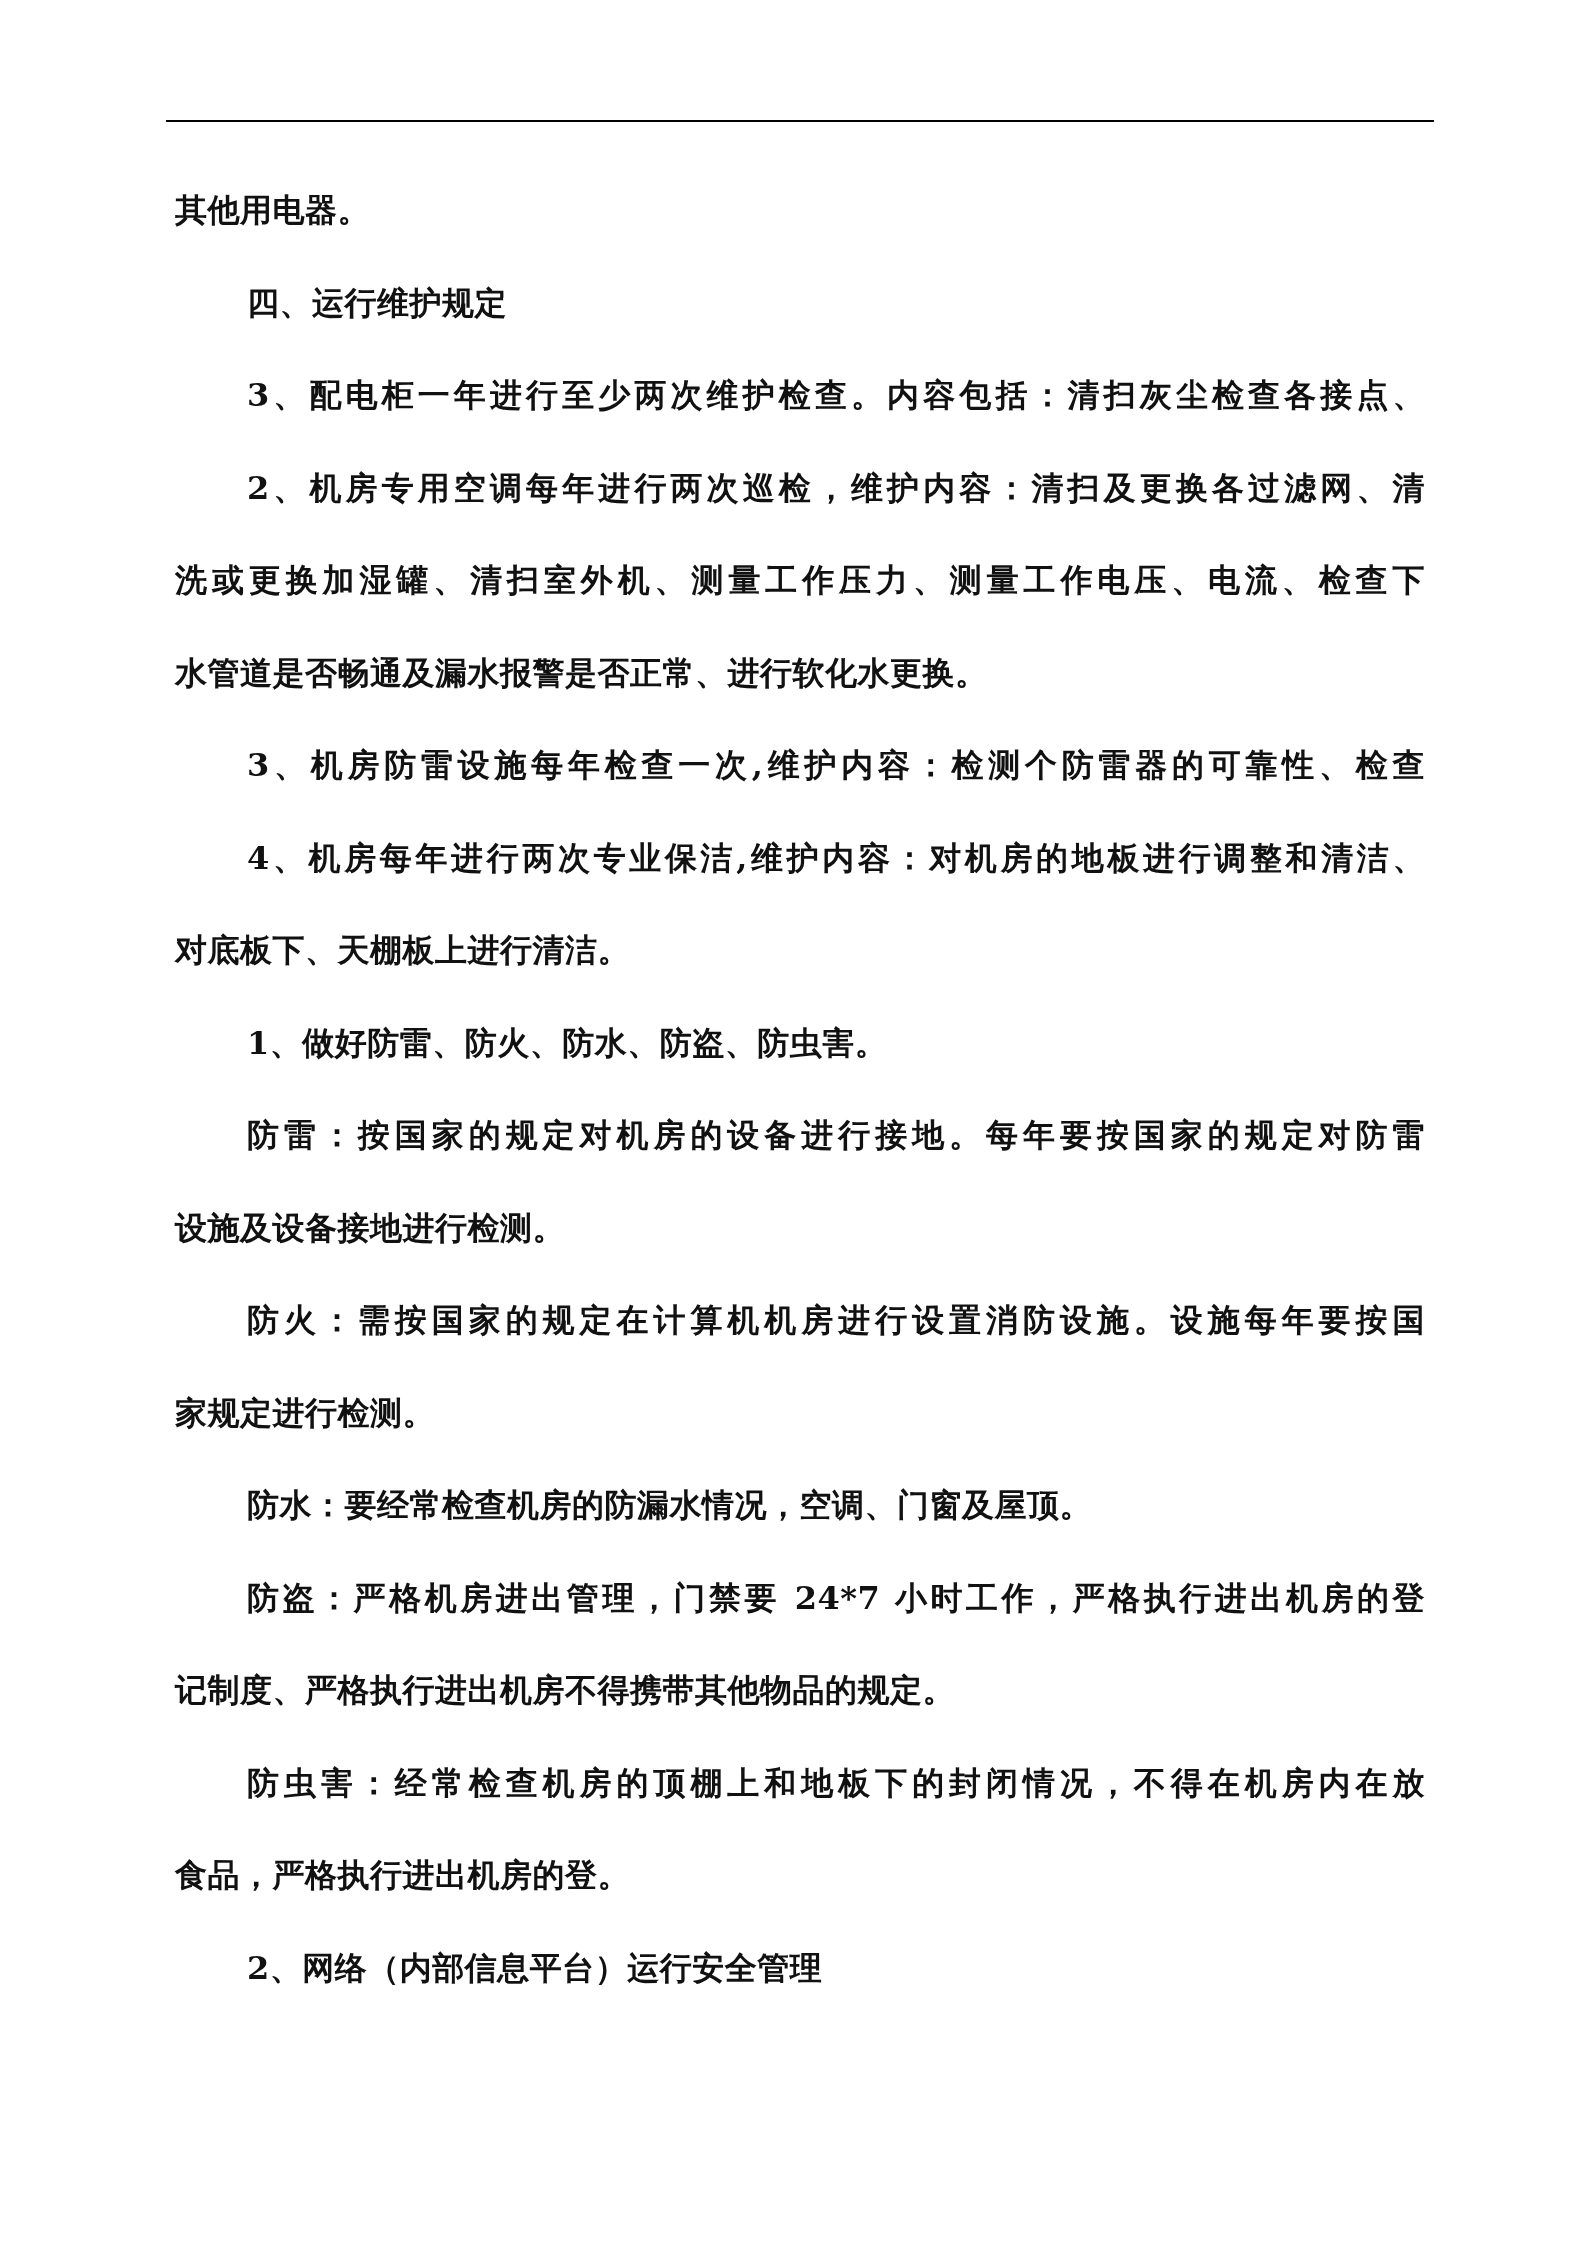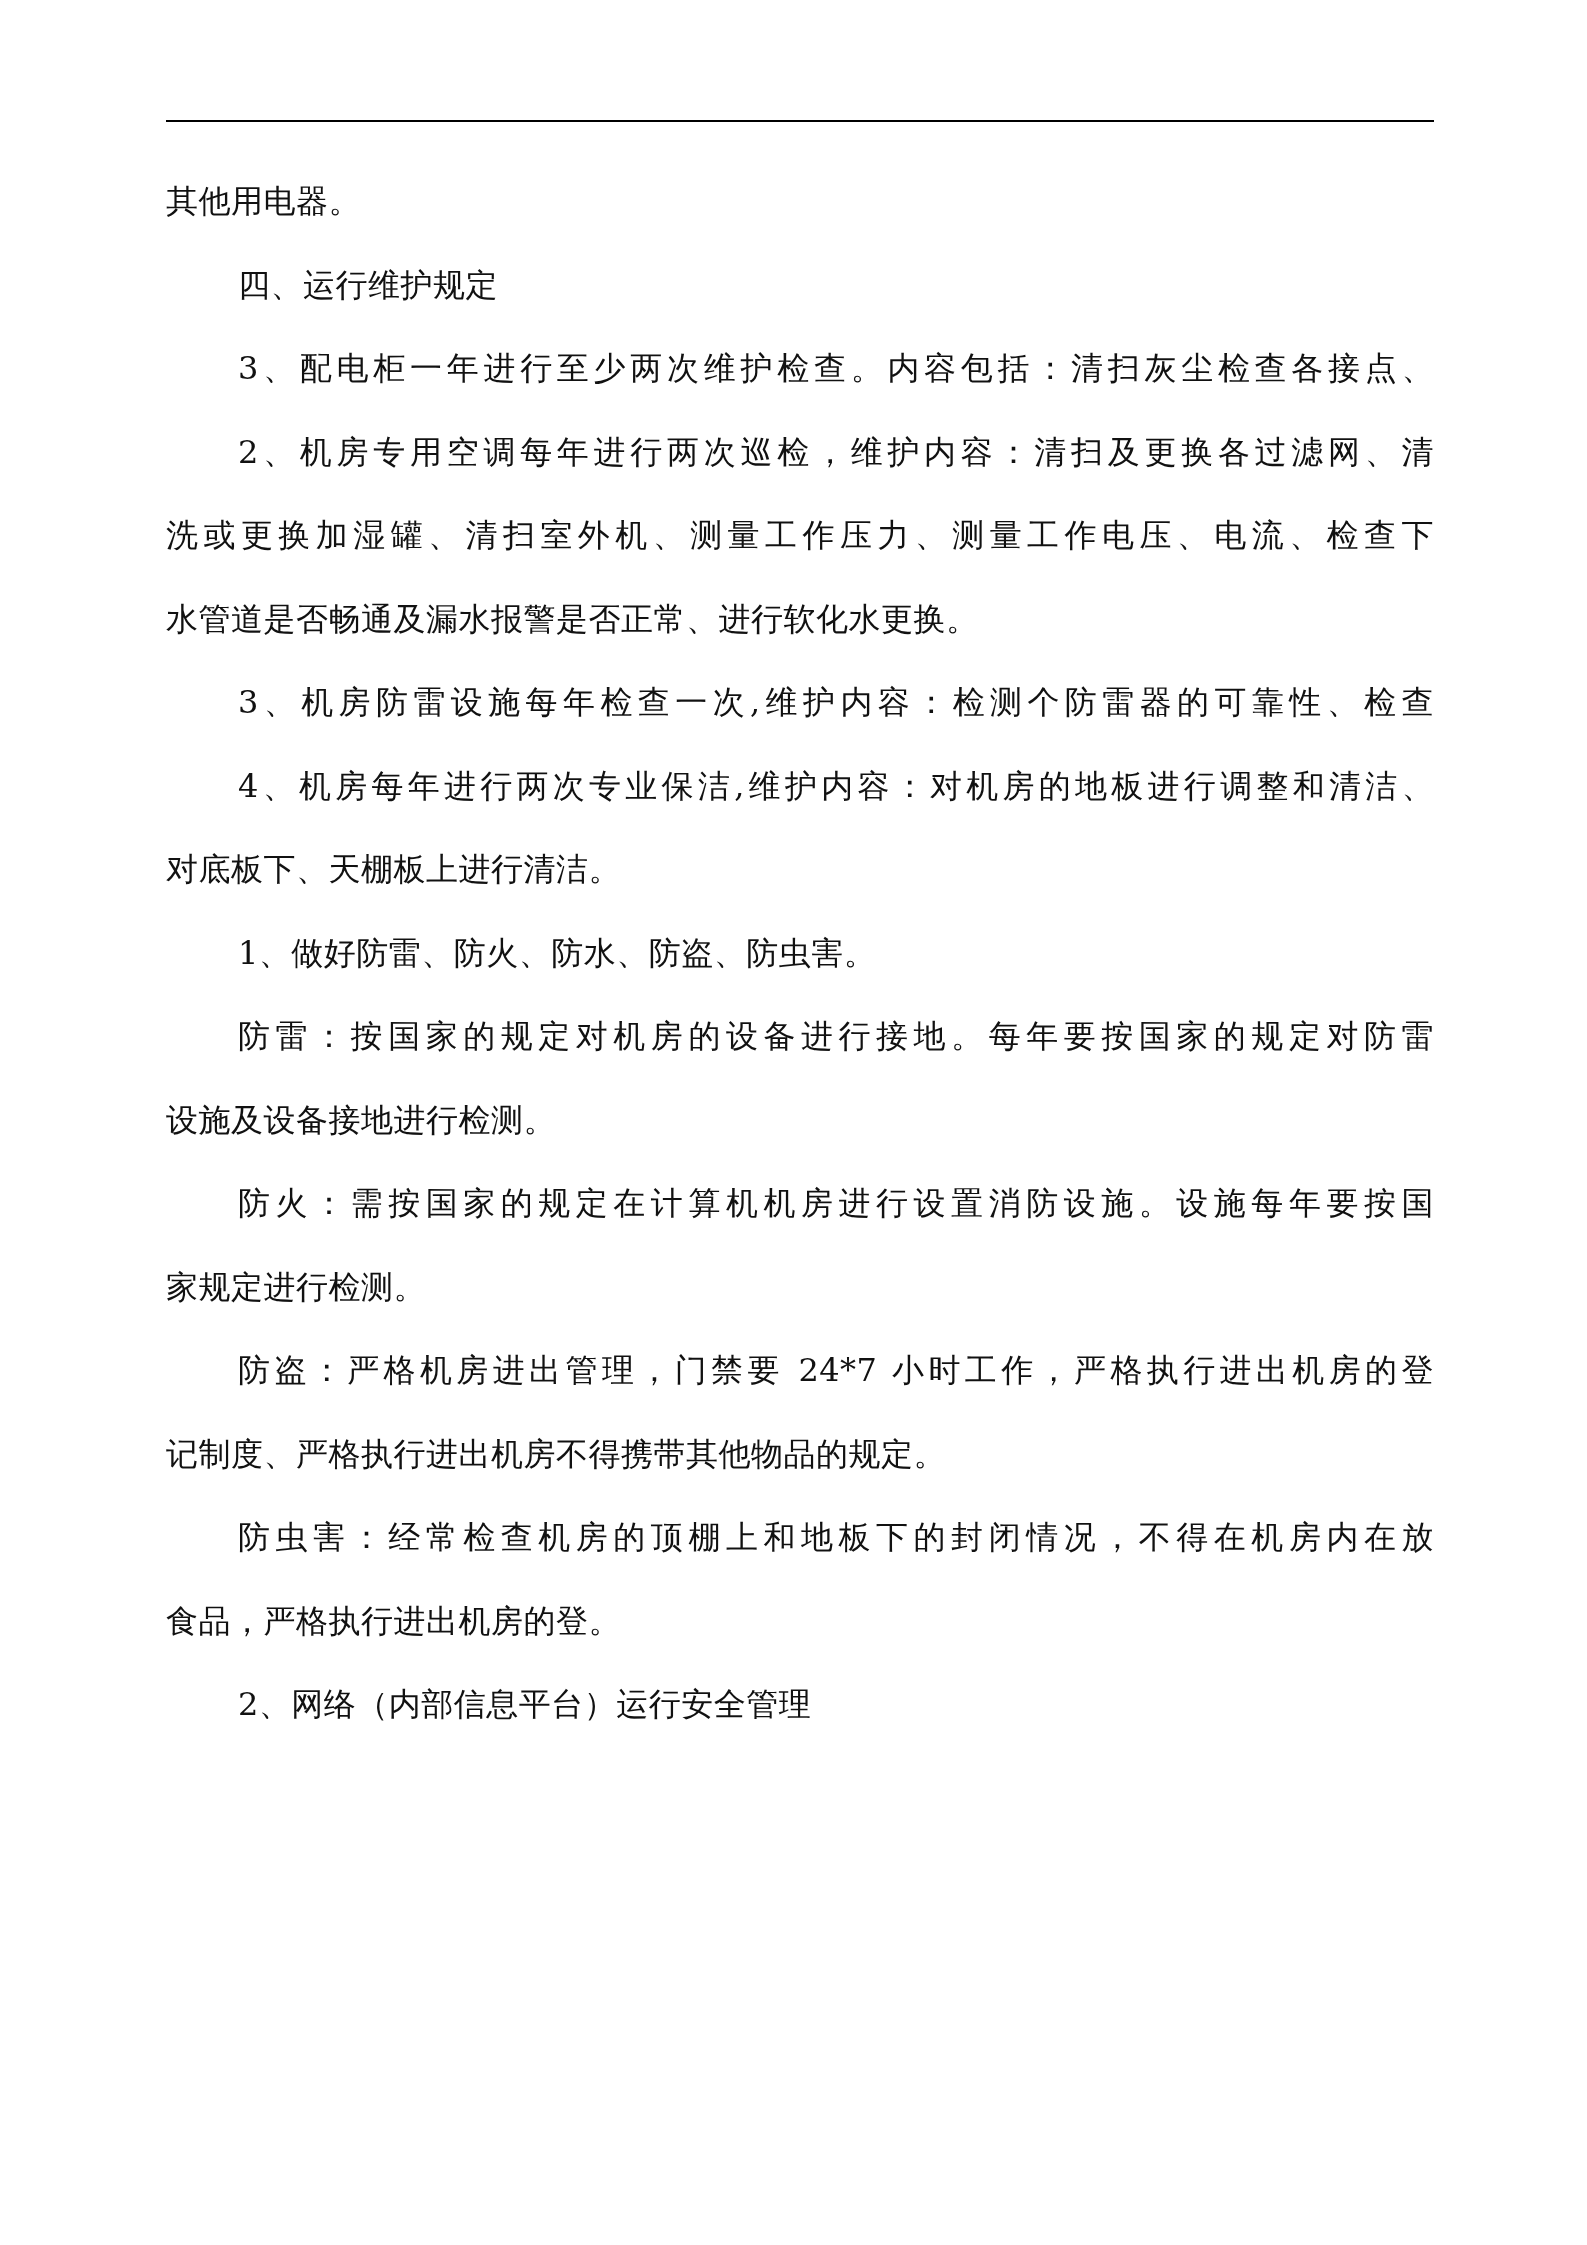--- a/index.html
+++ b/index.html
@@ -1,20 +1,20 @@
 <!DOCTYPE html>
 <html><head>
   <meta charset="utf-8">
   <style>
     html, body { margin: 0; padding: 0; background: #ffffff; }
     body { width: 1587px; height: 2245px; position: relative; overflow: hidden;
            font-family: "DejaVu Serif", "Liberation Serif", serif; color: #111; }
     .header-rule { position: absolute; left: 166px; top: 120px; width: 1268px; height: 2px; background: #000; }
     .page { position: absolute; left: 166px; top: 160px; width: 1268px; }
-    .p { font-size: 32px; line-height: 83.5px; margin: 0; white-space: nowrap; letter-spacing: 0.5px; }
+    .p { font-size: 32px; line-height: 83.5px; margin: 9px; white-space: nowrap; letter-spacing: 0.5px; font-weight: bold; }
     .indent { padding-left: 72px; }
     .justify { text-align: justify; text-align-last: justify; white-space: normal; }
   </style>
 </head>
 <body>
 
 <div class="header-rule"></div>
 
 <div class="page">
   <p class="p">其他用电器。</p>
@@ -24,18 +24,19 @@
   <p class="p justify">洗或更换加湿罐、清扫室外机、测量工作压力、测量工作电压、电流、检查下</p>
   <p class="p">水管道是否畅通及漏水报警是否正常、进行软化水更换。</p>
   <p class="p indent justify">3、机房防雷设施每年检查一次,维护内容：检测个防雷器的可靠性、检查</p>
   <p class="p indent justify">4、机房每年进行两次专业保洁,维护内容：对机房的地板进行调整和清洁、</p>
   <p class="p">对底板下、天棚板上进行清洁。</p>
   <p class="p indent">1、做好防雷、防火、防水、防盗、防虫害。</p>
   <p class="p indent justify">防雷：按国家的规定对机房的设备进行接地。每年要按国家的规定对防雷</p>
   <p class="p">设施及设备接地进行检测。</p>
   <p class="p indent justify">防火：需按国家的规定在计算机机房进行设置消防设施。设施每年要按国</p>
   <p class="p">家规定进行检测。</p>
+  <p class="p indent">防水：要经常检查机房的防漏水情况，空调、门窗及屋顶。</p>
   <p class="p indent justify">防盗：严格机房进出管理，门禁要 24*7 小时工作，严格执行进出机房的登</p>
   <p class="p">记制度、严格执行进出机房不得携带其他物品的规定。</p>
   <p class="p indent justify">防虫害：经常检查机房的顶棚上和地板下的封闭情况，不得在机房内在放</p>
   <p class="p">食品，严格执行进出机房的登。</p>
   <p class="p indent">2、网络（内部信息平台）运行安全管理</p>
 </div>
 
 </body></html>

